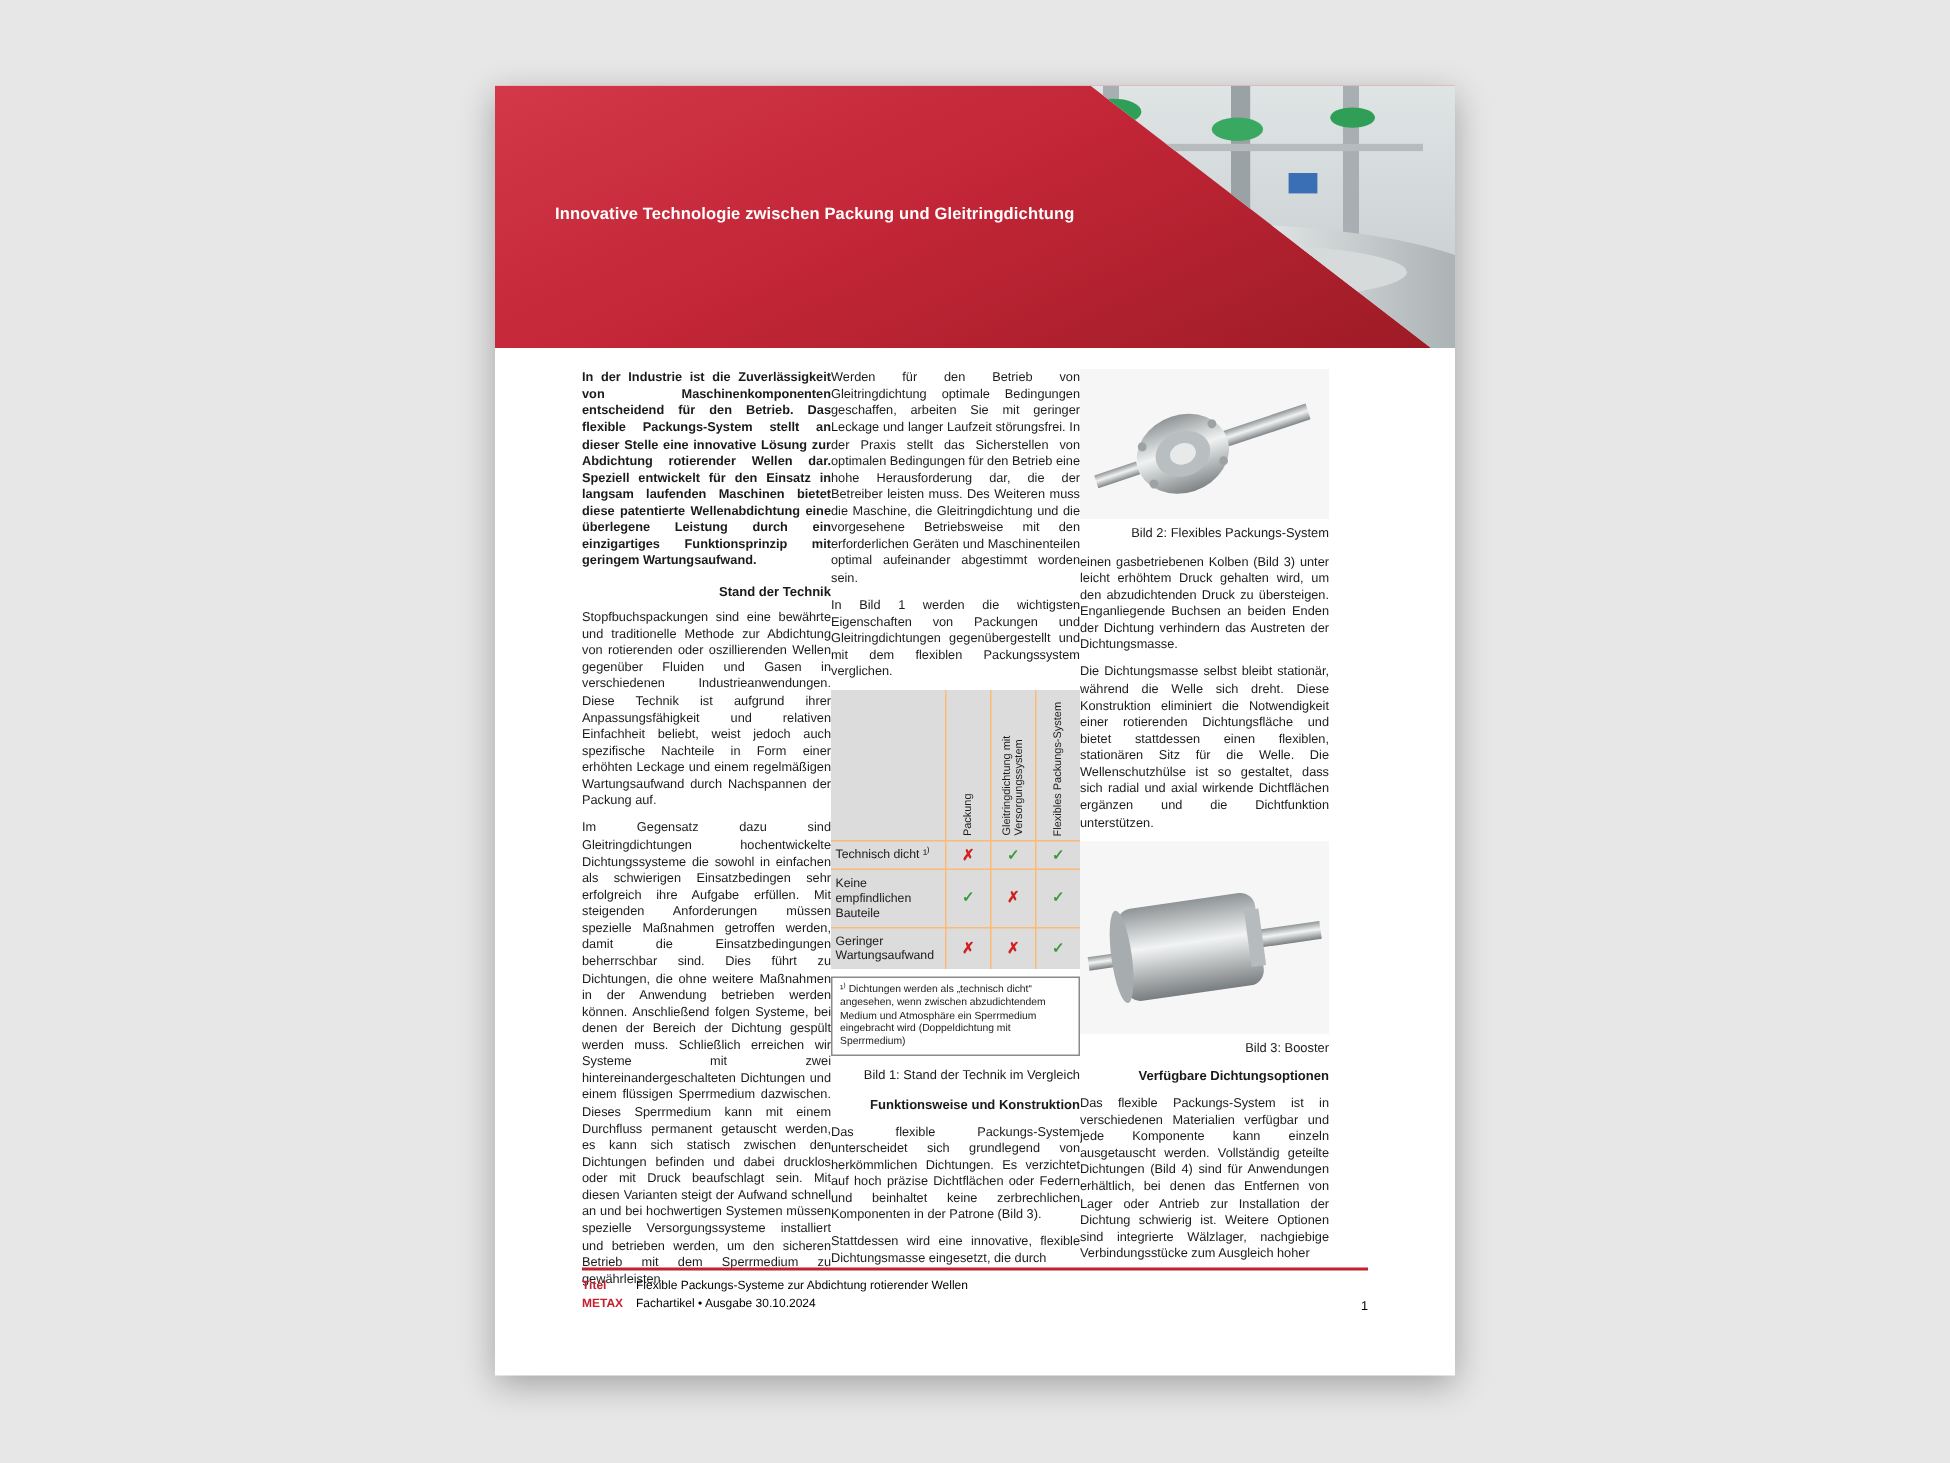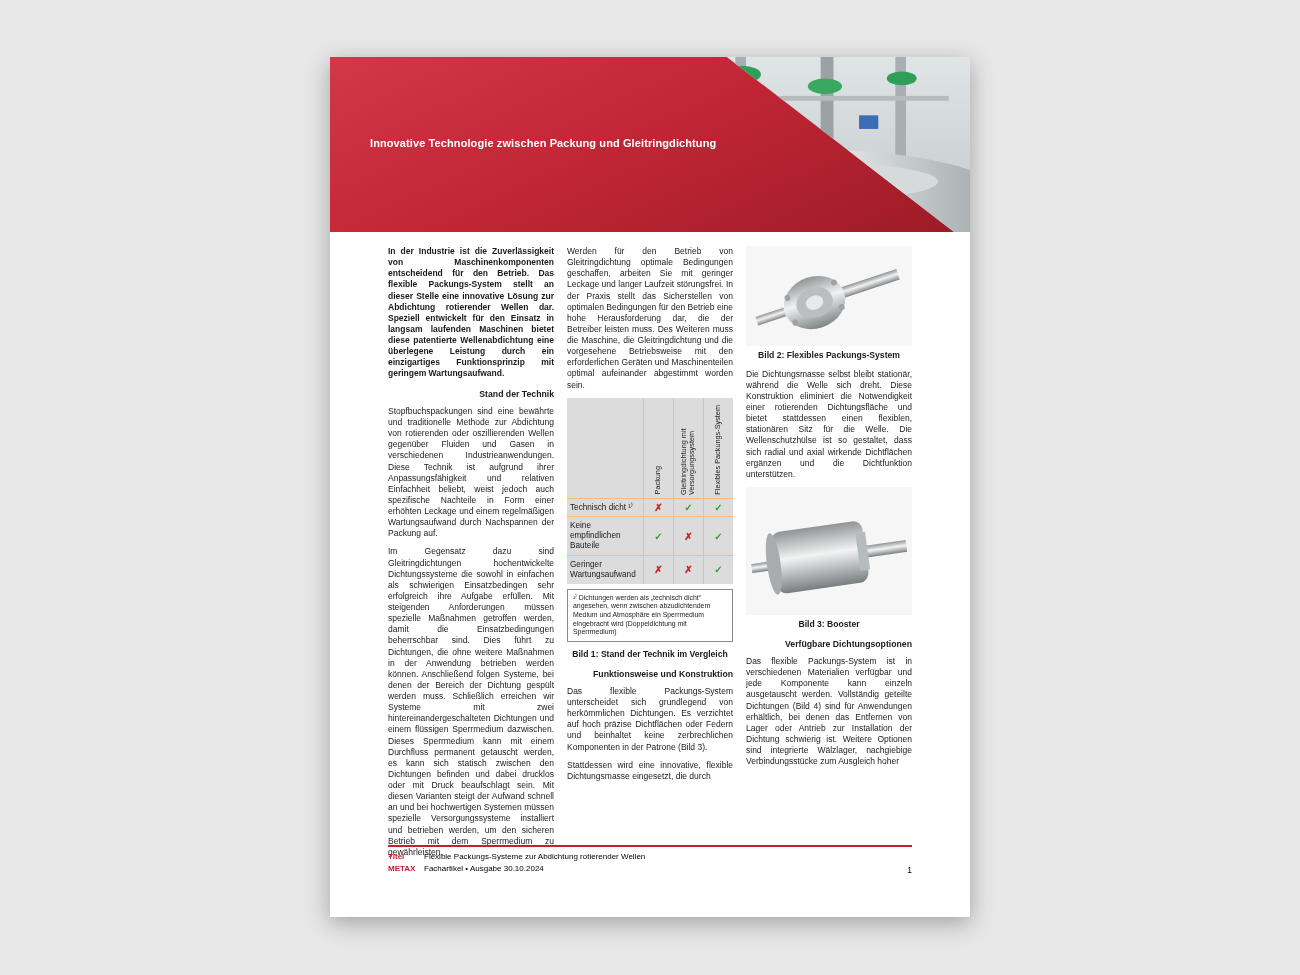--- a/index.html
+++ b/index.html
@@ -13,41 +13,41 @@
   
   .hdr { position:relative; height:175px; width:100%;
          background:linear-gradient(155deg,#d23848 0%,#c32636 45%,#9c1b26 100%); overflow:hidden; }
   .hdr-photo { position:absolute; top:0; right:0; width:100%; height:100%;
                clip-path:polygon(62% 0, 100% 0, 100% 100%, 97.5% 100%); }
   .hdr-photo svg { width:100%; height:100%; display:block; }
   .hdr-text { position:absolute; left:40px; top:80px; width:60%; color:#fff; }
   .eyebrow { font-size:11px; font-weight:bold; letter-spacing:.1px; margin-bottom:4px; }
   .title { font-size:15.5px; font-weight:bold; line-height:1.4; }
   
-  .cols { display:flex; gap:13px; padding:14px 58px 0 58px; height:648px; overflow:hidden; }
+  .cols { display:flex; padding:14px 58px 0 58px; height:648px; overflow:hidden; }
   .col { width:166px; flex:0 0 166px; font-size:8.5px; line-height:1.31; color:#1a1a1a;
          text-align:justify; hyphens:auto; overflow:hidden; }
   .col p { margin-bottom:7px; }
   .col h2 { font-size:8.7px; font-weight:bold; margin:9px 0 6px 0; text-align:right; }
   .lead { font-weight:bold; }
   
   .cmp { display:grid; grid-template-columns:76px 29px 29px 29px; gap:1px; background:#fdba74;
          margin:4px 0 2px 0; }
   .cmp .cell { background:#dcdcdc; }
   .cmp .spacer { background:#dcdcdc; }
   .vhead { height:100px; display:flex; align-items:flex-end; justify-content:center;
            background:#d6d6d6; padding:3px 1px; }
   .vhead span { writing-mode:vertical-rl; transform:rotate(180deg); font-size:7.3px;
                 line-height:1.15; text-align:left; }
   .rlabel { font-size:8.2px; line-height:1.2; padding:4px 3px; display:flex; align-items:center; }
   .mark { display:flex; align-items:center; justify-content:center; font-size:10px; font-weight:bold; }
   .mark.ok { color:#3a9a3a; } .mark.no { color:#d02020; }
   .footnote { border:1px solid #8a8a8a; background:#fff; font-size:6.9px; line-height:1.25;
               padding:4px 5px; text-align:left; margin:5px 0 7px 0; }
-  .caption { font-size:8.6px; font-weight:bold; text-align:center; line-height:1.25; margin-bottom:8px; }
+  .caption { font-size:8.6px; font-weight:normal; text-align:right; line-height:1.25; margin-bottom:8px; }
   
   .fig { background:#f6f6f6; margin-bottom:4px; }
   .fig svg { display:block; width:100%; height:100%; }
   .fig2 { height:100px; }
   .fig3 { height:128px; margin-top:6px; }
   
   .pfoot { position:absolute; left:58px; right:58px; bottom:42px; border-top:2px solid #c4202e;
            padding-top:4px; display:flex; justify-content:space-between; font-size:8px; }
   .pfoot .rows div { display:flex; gap:0; line-height:1.5; }
   .flabel { color:#c4202e; font-weight:bold; width:36px; }
@@ -99,20 +99,21 @@
 
       <section class="col">
         <p class="lead">In der Industrie ist die Zuverlässigkeit von Maschinenkomponenten entscheidend für den Betrieb. Das flexible Packungs-System stellt an dieser Stelle eine innovative Lösung zur Abdichtung rotierender Wellen dar. Speziell entwickelt für den Einsatz in langsam laufenden Maschinen bietet diese patentierte Wellenabdichtung eine überlegene Leistung durch ein einzigartiges Funktionsprinzip mit geringem Wartungsaufwand.</p>
         <h2>Stand der Technik</h2>
         <p>Stopfbuchspackungen sind eine bewährte und traditionelle Methode zur Abdichtung von rotierenden oder oszillierenden Wellen gegenüber Fluiden und Gasen in verschiedenen Industrieanwendungen. Diese Technik ist aufgrund ihrer Anpassungsfähigkeit und relativen Einfachheit beliebt, weist jedoch auch spezifische Nachteile in Form einer erhöhten Leckage und einem regelmäßigen Wartungsaufwand durch Nachspannen der Packung auf.</p>
         <p>Im Gegensatz dazu sind Gleitringdichtungen hochentwickelte Dichtungssysteme die sowohl in einfachen als schwierigen Einsatzbedingen sehr erfolgreich ihre Aufgabe erfüllen. Mit steigenden Anforderungen müssen spezielle Maßnahmen getroffen werden, damit die Einsatzbedingungen beherrschbar sind. Dies führt zu Dichtungen, die ohne weitere Maßnahmen in der Anwendung betrieben werden können. Anschließend folgen Systeme, bei denen der Bereich der Dichtung gespült werden muss. Schließlich erreichen wir Systeme mit zwei hintereinandergeschalteten Dichtungen und einem flüssigen Sperrmedium dazwischen. Dieses Sperrmedium kann mit einem Durchfluss permanent getauscht werden, es kann sich statisch zwischen den Dichtungen befinden und dabei drucklos oder mit Druck beaufschlagt sein. Mit diesen Varianten steigt der Aufwand schnell an und bei hochwertigen Systemen müssen spezielle Versorgungssysteme installiert und betrieben werden, um den sicheren Betrieb mit dem Sperrmedium zu gewährleisten.</p>
       </section>
 
       <section class="col">
         <p>Werden für den Betrieb von Gleitringdichtung optimale Bedingungen geschaffen, arbeiten Sie mit geringer Leckage und langer Laufzeit störungsfrei. In der Praxis stellt das Sicherstellen von optimalen Bedingungen für den Betrieb eine hohe Herausforderung dar, die der Betreiber leisten muss. Des Weiteren muss die Maschine, die Gleitringdichtung und die vorgesehene Betriebsweise mit den erforderlichen Geräten und Maschinenteilen optimal aufeinander abgestimmt worden sein.</p>
+        <p>In Bild 1 werden die wichtigsten Eigenschaften von Packungen und Gleitringdichtungen gegenübergestellt und mit dem flexiblen Packungssystem verglichen.</p>
 
         <div class="cmp">
           <div class="spacer"></div>
           <div class="vhead cell">
               <span>Packung</span>
             </div>
           <div class="vhead cell">
               <span>Gleitringdichtung mit Versorgungssystem</span>
             </div>
           <div class="vhead cell">
@@ -162,20 +163,21 @@
               <ellipse cx="70" cy="55" rx="9" ry="7" fill="#e8eaea"></ellipse>
               <circle cx="45" cy="42" r="3" fill="#9da2a4"></circle>
                 <circle cx="95" cy="42" r="3" fill="#9da2a4"></circle>
               <circle cx="45" cy="68" r="3" fill="#9da2a4"></circle>
                 <circle cx="95" cy="68" r="3" fill="#9da2a4"></circle>
             </g>
           </svg>
         </div>
         <div class="caption">Bild 2: Flexibles Packungs-System</div>
 
+        <p>einen gasbetriebenen Kolben (Bild 3) unter leicht erhöhtem Druck gehalten wird, um den abzudichtenden Druck zu übersteigen. Enganliegende Buchsen an beiden Enden der Dichtung verhindern das Austreten der Dichtungsmasse.</p>
         <p>Die Dichtungsmasse selbst bleibt stationär, während die Welle sich dreht. Diese Konstruktion eliminiert die Notwendigkeit einer rotierenden Dichtungsfläche und bietet stattdessen einen flexiblen, stationären Sitz für die Welle. Die Wellenschutzhülse ist so gestaltet, dass sich radial und axial wirkende Dichtflächen ergänzen und die Dichtfunktion unterstützen.</p>
 
         <div class="fig fig3">
           <svg viewBox="0 0 170 128" preserveAspectRatio="none">
             <defs>
               <linearGradient id="st3" x1="0" y1="0" x2="0" y2="1">
                 <stop offset="0" stop-color="#8f9496"></stop>
                   <stop offset=".45" stop-color="#f2f4f4"></stop>
                   <stop offset="1" stop-color="#787d7f"></stop>
               </linearGradient>

